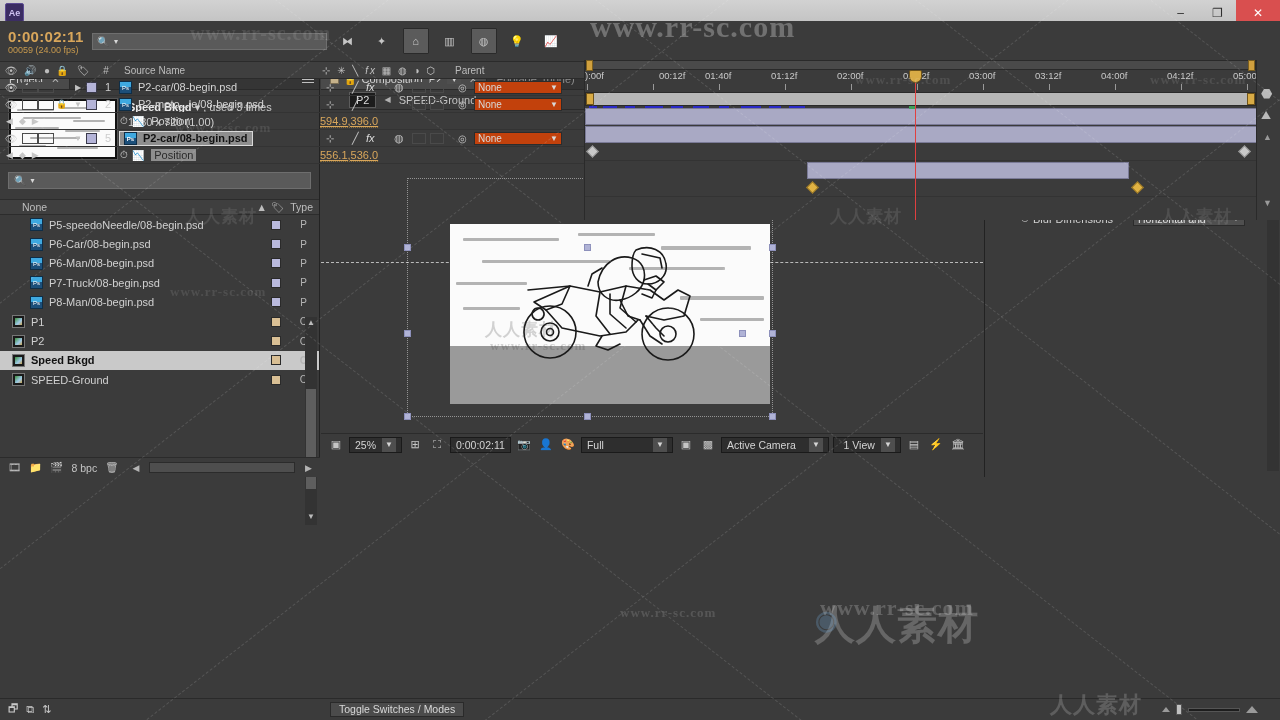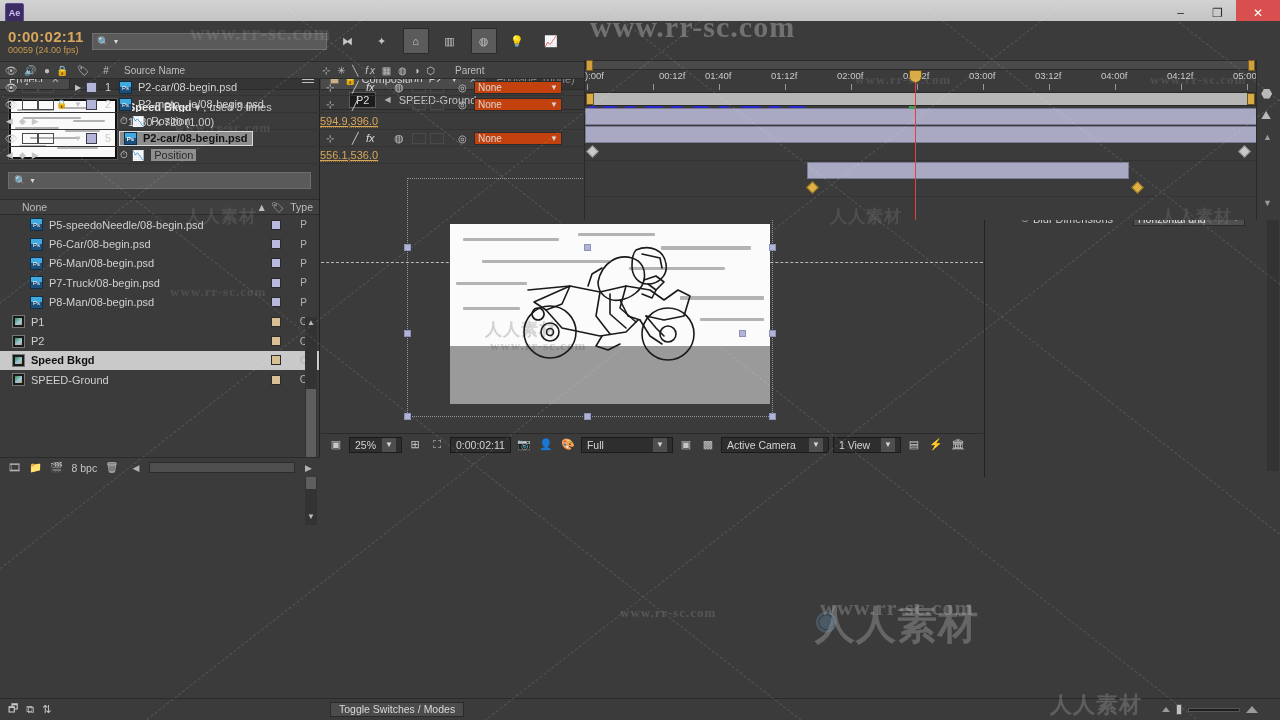--- a/index.html
+++ b/index.html
@@ -588,21 +588,21 @@
       <div class="ctl" style="width:92px;justify-content:space-between">
         <span>Full</span>
         <span class="arr">▼</span>
       </div>
       <span class="cicon">▣</span>
       <span class="cicon">▩</span>
       <div class="ctl" style="width:108px;justify-content:space-between">
         <span>Active Camera</span>
         <span class="arr">▼</span>
       </div>
-      <div class="ctl" style="width:68px;justify-content:space-between">
+      <div class="ctl" style="width:68px;justify-content:flex-end">
         <span>1 View</span>
         <span class="arr">▼</span>
       </div>
       <span class="cicon">▤</span>
       <span class="cicon">⚡</span>
       <span class="cicon">🏛</span>
     </div>
   </div>
 </div>
 

